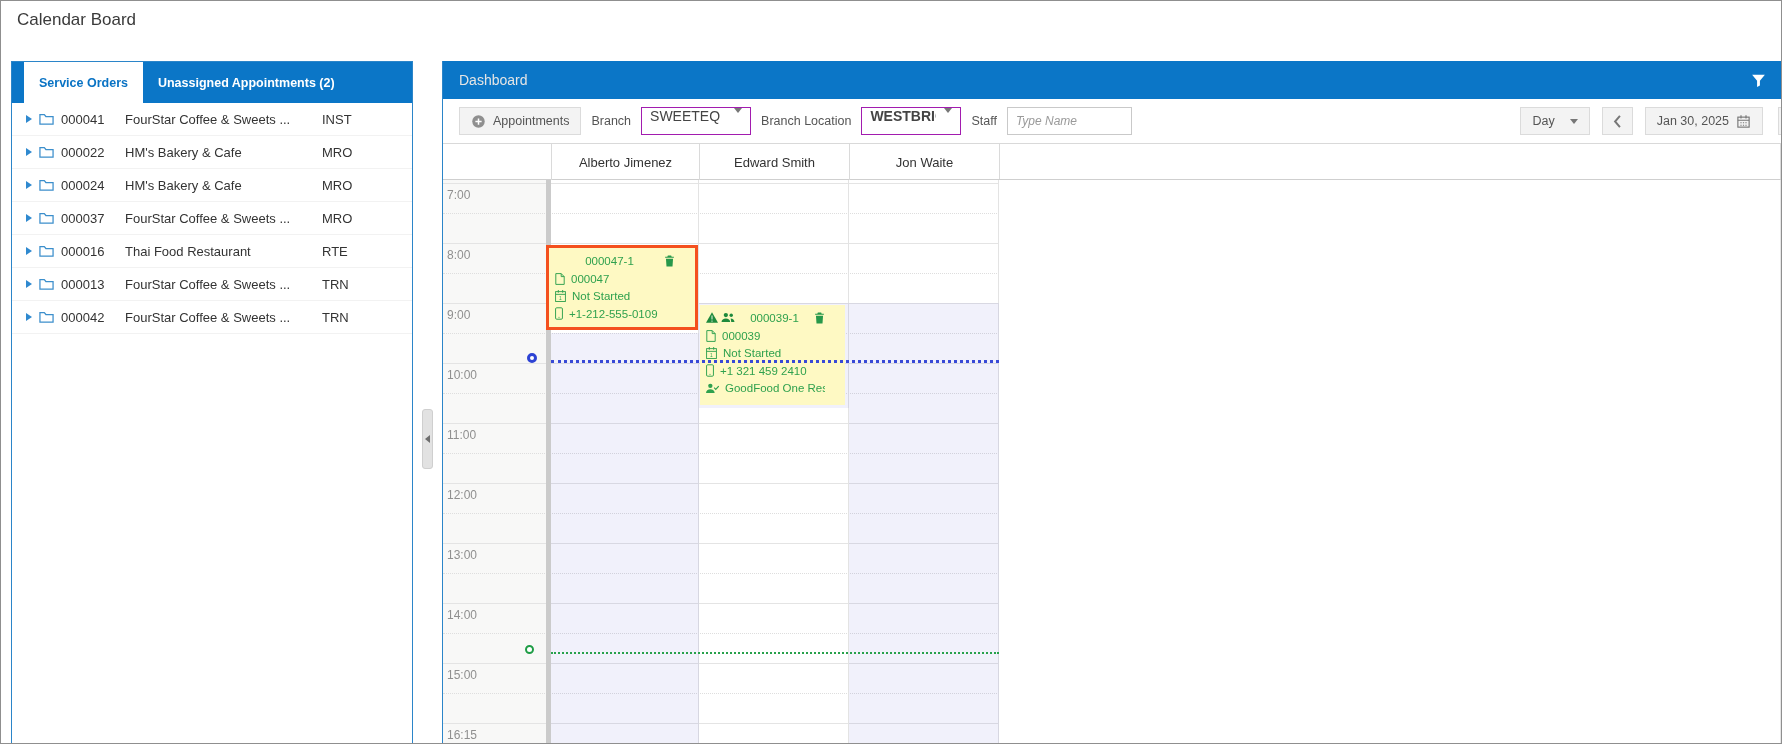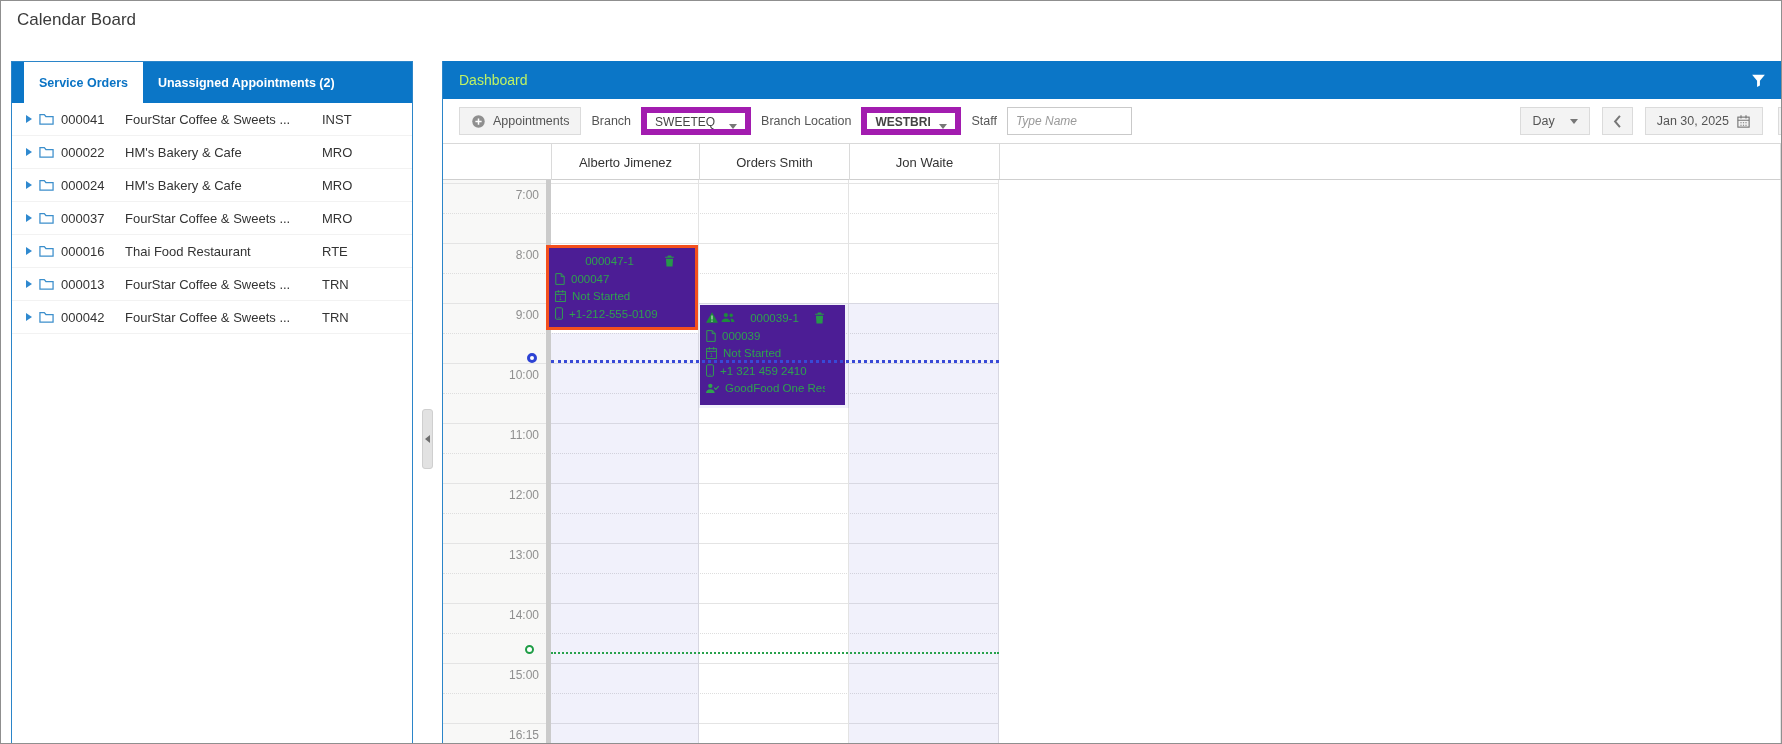--- a/index.html
+++ b/index.html
@@ -44,37 +44,37 @@
     display:flex; align-items:center; justify-content:center; cursor:col-resize;
   }
   .splitter .arr { width:0; height:0; border-top:4px solid transparent; border-bottom:4px solid transparent; border-right:5px solid #6e6e6e; }
 
   
   .dashboard {
     position:absolute; left:441px; top:60px; width:1341px; height:684px;
     border-left:1px solid #2b85c9; background:#fff;
   }
   .dash-header {
-    height:38px; background:#0b76c7; color:#bef264;
+    height:38px; background:#0b76c7; color:#e5e5e5;
     display:flex; align-items:center; padding:0 16px; font-size:14px;
   }
   .dash-header .dash-filter { margin-left:auto; display:flex; color:#fff; cursor:pointer; }
   .dash-toolbar {
     height:45px; display:flex; align-items:center; gap:10px;
     padding:0 20px 0 16px; border-bottom:1px solid #d9d9d9; background:#fff; position:relative;
   }
   .tb-label { font-size:12.5px; color:#555; white-space:nowrap; }
   .btn {
     height:28px; display:inline-flex; align-items:center; gap:7px; padding:0 11px;
     background:#f3f3f3; border:1px solid #dbdbdb; font-size:12.5px; color:#555;
     cursor:pointer; white-space:nowrap;
   }
   .dropdown {
-    height:28px; display:inline-flex; align-items:flex-end; justify-content:space-between;
-    background:#fff; border:6px solid #a21caf; font-size:12px; color:#444;
+    height:28px; display:inline-flex; align-items:flex-start; justify-content:space-between;
+    background:#fff; border:1px solid #a21caf; font-size:14px; color:#444;
     padding:0 8px; cursor:pointer; white-space:nowrap;
   }
   .dd-branch { width:110px; }
   .dd-location { width:100px;font-weight:bold; }
   .caret { width:0; height:0; border-left:4.5px solid transparent; border-right:4.5px solid transparent; border-top:5px solid #777; margin-left:8px; flex:none; }
   .staff-input { width:125px; height:28px; border:1px solid #c9c9c9; font-size:12px; padding:0 8px; outline:none; }
   .staff-input::placeholder { font-style:italic; color:#9a9a9a; }
   .tb-right { margin-left:auto; display:flex; align-items:flex-start; gap:12px; }
   .next-sliver { position:absolute; right:-1px; top:8px; width:6px; height:28px; background:#f3f3f3; border:1px solid #dbdbdb; }
 
@@ -82,34 +82,34 @@
   .cal-header { position:absolute; left:0; top:83px; width:1341px; height:36px; border-bottom:1px solid #cfcfcf; background:#fff; }
   .col-head { position:absolute; top:0; height:36px; display:flex; align-items:center; justify-content:center; font-size:13px; color:#333; border-left:1px solid #dadada; }
   .cal-header .right-edge { position:absolute; top:0; bottom:0; width:1px; background:#dadada; }
 
   
   .grid { position:absolute; left:0; top:119px; width:1341px; height:565px; overflow:hidden; background:#fff; }
   .gutter { position:absolute; left:0; top:0; width:103px; height:100%; background:#f8f8f7; }
   .thick-bar { position:absolute; left:103px; top:0; width:5px; height:100%; background:#cbcbcb; }
   .hour-line { position:absolute; left:0; width:556px; height:1px; background:#e4e4e4; }
   .half-line { position:absolute; left:0; width:556px; height:0; border-top:1px dotted #dedede; }
-  .hour-label { position:absolute; left:4px; width:92px; text-align:right; font-size:12px; color:#8f8f8f; }
+  .hour-label { position:absolute; left:4px; width:92px; text-align:left; font-size:12px; color:#8f8f8f; }
   .col-sep { position:absolute; top:0; width:1px; height:100%; background:#e3e3e3; }
   .grid .right-edge { position:absolute; top:0; bottom:0; width:1px; background:#e6e6e6; }
   .busy { position:absolute; background:rgba(88,98,210,0.085); }
 
   
   .now-line { position:absolute; left:108px; width:448px; height:0; border-top:3px dotted #3849d6; z-index:6; }
   .now-dot  { position:absolute; width:10px; height:10px; border:3px solid #2d43d4; border-radius:50%; background:#fff; z-index:7; }
   .green-line { position:absolute; left:108px; width:448px; height:0; border-top:2px dotted #28a14c; z-index:6; }
   .green-dot { position:absolute; width:9px; height:9px; border:2.5px solid #1f9d46; border-radius:50%; background:#fff; z-index:7; }
 
   
   .card {
-    position:absolute; background:#4c1d95; color:#2fa14e; font-size:11.5px;
+    position:absolute; background:#fef9c3; color:#2fa14e; font-size:11.5px;
     z-index:5; padding:4px 20px 2px 6px; overflow:hidden; cursor:pointer;
   }
   .card.selected { border:3px solid #f4501e; }
   .card-head { display:flex; align-items:center; height:17px; margin-bottom:1px; }
   .card-id { flex:1; text-align:center; }
   .card-head .warn-group { display:flex; gap:3px; align-items:center; color:#1e8a3c; }
   .card-line { display:flex; align-items:center; gap:6px; height:17.5px; white-space:nowrap; overflow:hidden; }
   .cicon { flex:none; display:flex; color:#2fa14e; }
   .trash { flex:none; display:flex; color:#27984a; cursor:pointer; }
 </style>
@@ -269,21 +269,21 @@
           <rect x="3" y="5" width="18" height="16"></rect>
             <path d="M3 10h18M8 2v5M16 2v5M7 14h2M11 14h2M15 14h2M7 18h2M11 18h2M15 18h2"></path>
         </svg>
       </button>
     </div>
     <div class="next-sliver"></div>
   </div>
 
   <div class="cal-header">
       <div class="col-head" style="left: 108px; width: 148px;">Alberto Jimenez</div>
-      <div class="col-head" style="left: 256px; width: 150px;">Orders Smith</div>
+      <div class="col-head" style="left: 256px; width: 150px;">Edward Smith</div>
       <div class="col-head" style="left: 406px; width: 150px;">Jon Waite</div>
       <div class="right-edge" style="left: 556px;"></div>
       <div class="right-edge" style="left: 1337px;"></div>
     </div>
   <div class="grid" id="grid">
       <div class="gutter"></div>
       <div class="hour-line" style="top:3px"></div>
       <div class="half-line" style="top:33px"></div>
       <div class="hour-label" style="top:8px">7:00</div>
       <div class="hour-line" style="top:63px"></div>

